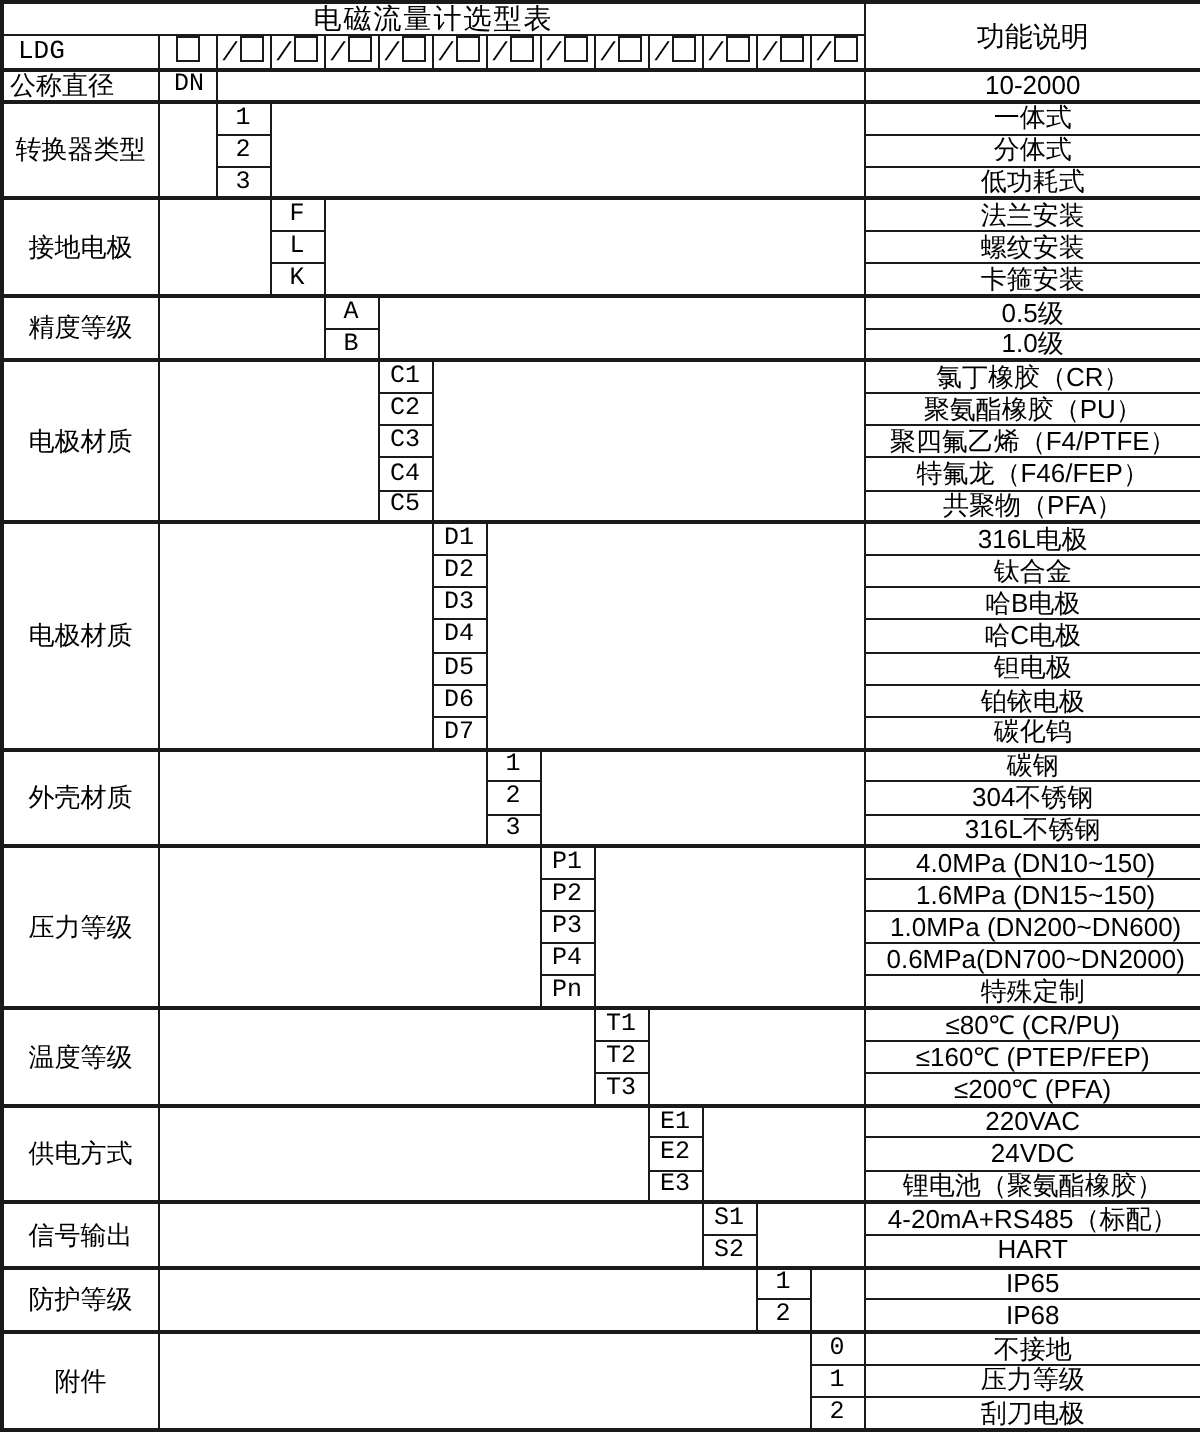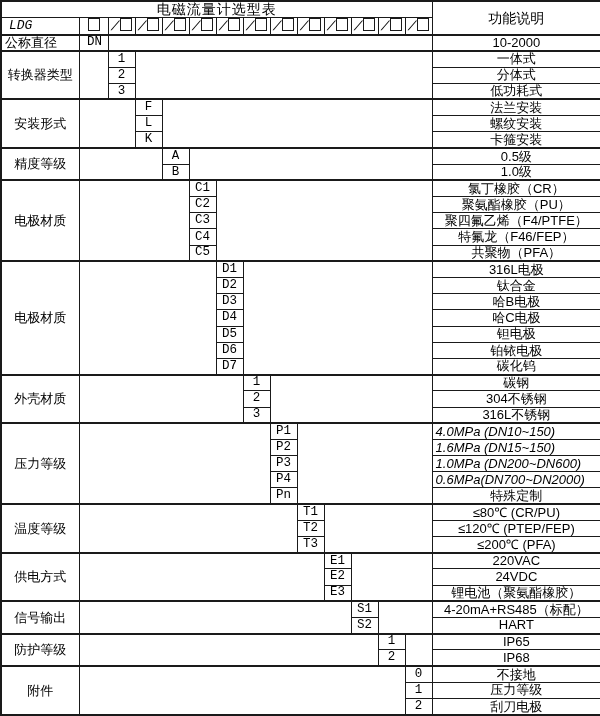--- a/index.html
+++ b/index.html
@@ -12,30 +12,30 @@
   }
   td {
     border:1px solid #1a1a1a;
     padding:0; text-align:center; vertical-align:middle;
     font-size:13px; line-height:1.05;
     overflow:hidden; white-space:nowrap;
   }
   tr.group-start td { border-top:2px solid #1a1a1a; }
   tr { height:16px; }
   tr.title-row { height:15px; }
-  tr.ldg-row { height:17px;font-style:italic; }
+  tr.ldg-row { height:17px; }
   .title-cell { font-size:14px; letter-spacing:1px; }
   .fn-header { font-size:14px; }
   .label-cell { font-size:13px;margin-left:34px; }
   .label-left { text-align:left; padding-left:3px; }
   .prefix-cell { text-align:left; padding-left:7px; font-size:13px; font-family:"Liberation Mono", monospace; }
   .code-cell { font-size:12.5px; font-family:"Liberation Mono", monospace; }
   .code-left { text-align:center; padding-left:2px; }
   .desc-cell { font-size:13px; }
-  .desc-left { text-align:left; padding-left:3px;font-style:italic; }
+  .desc-left { text-align:center; padding-left:3px; }
   .slot-cell { font-size:12px; font-family:"Liberation Mono", monospace; }
   .box-glyph {
     display:inline-block; width:10px; height:11px;
     border:1px solid #1a1a1a; vertical-align:-1px; margin-left:1px;
     background:#fff;
   }
   .slash { display:inline-block; transform:skewX(-8deg); font-size:13px; }
   .filler { border-left:1px solid #1a1a1a; border-right:1px solid #1a1a1a; }
 </style>
 </head>
@@ -96,21 +96,21 @@
         </tr>
         <tr>
           <td class="code-cell">2</td>
           <td class="desc-cell">分体式</td>
         </tr>
         <tr>
           <td class="code-cell">3</td>
           <td class="desc-cell">低功耗式</td>
         </tr>
         <tr class="group-start">
-          <td class="label-cell" rowspan="3">安装形式</td>
+          <td class="label-cell" rowspan="3">接地电极</td>
           <td class="filler" rowspan="3" colspan="2"></td>
           <td class="code-cell">F</td>
           <td class="filler" rowspan="3" colspan="10"></td>
           <td class="desc-cell">法兰安装</td>
         </tr>
         <tr>
           <td class="code-cell">L</td>
           <td class="desc-cell">螺纹安装</td>
         </tr>
         <tr>
@@ -222,21 +222,21 @@
         </tr>
         <tr class="group-start">
           <td class="label-cell" rowspan="3">温度等级</td>
           <td class="filler" rowspan="3" colspan="8"></td>
           <td class="code-cell">T1</td>
           <td class="filler" rowspan="3" colspan="4"></td>
           <td class="desc-cell">≤80℃ (CR/PU)</td>
         </tr>
         <tr>
           <td class="code-cell">T2</td>
-          <td class="desc-cell">≤120℃ (PTEP/FEP)</td>
+          <td class="desc-cell">≤160℃ (PTEP/FEP)</td>
         </tr>
         <tr>
           <td class="code-cell">T3</td>
           <td class="desc-cell">≤200℃ (PFA)</td>
         </tr>
         <tr class="group-start">
           <td class="label-cell" rowspan="3">供电方式</td>
           <td class="filler" rowspan="3" colspan="9"></td>
           <td class="code-cell">E1</td>
           <td class="filler" rowspan="3" colspan="3"></td>

